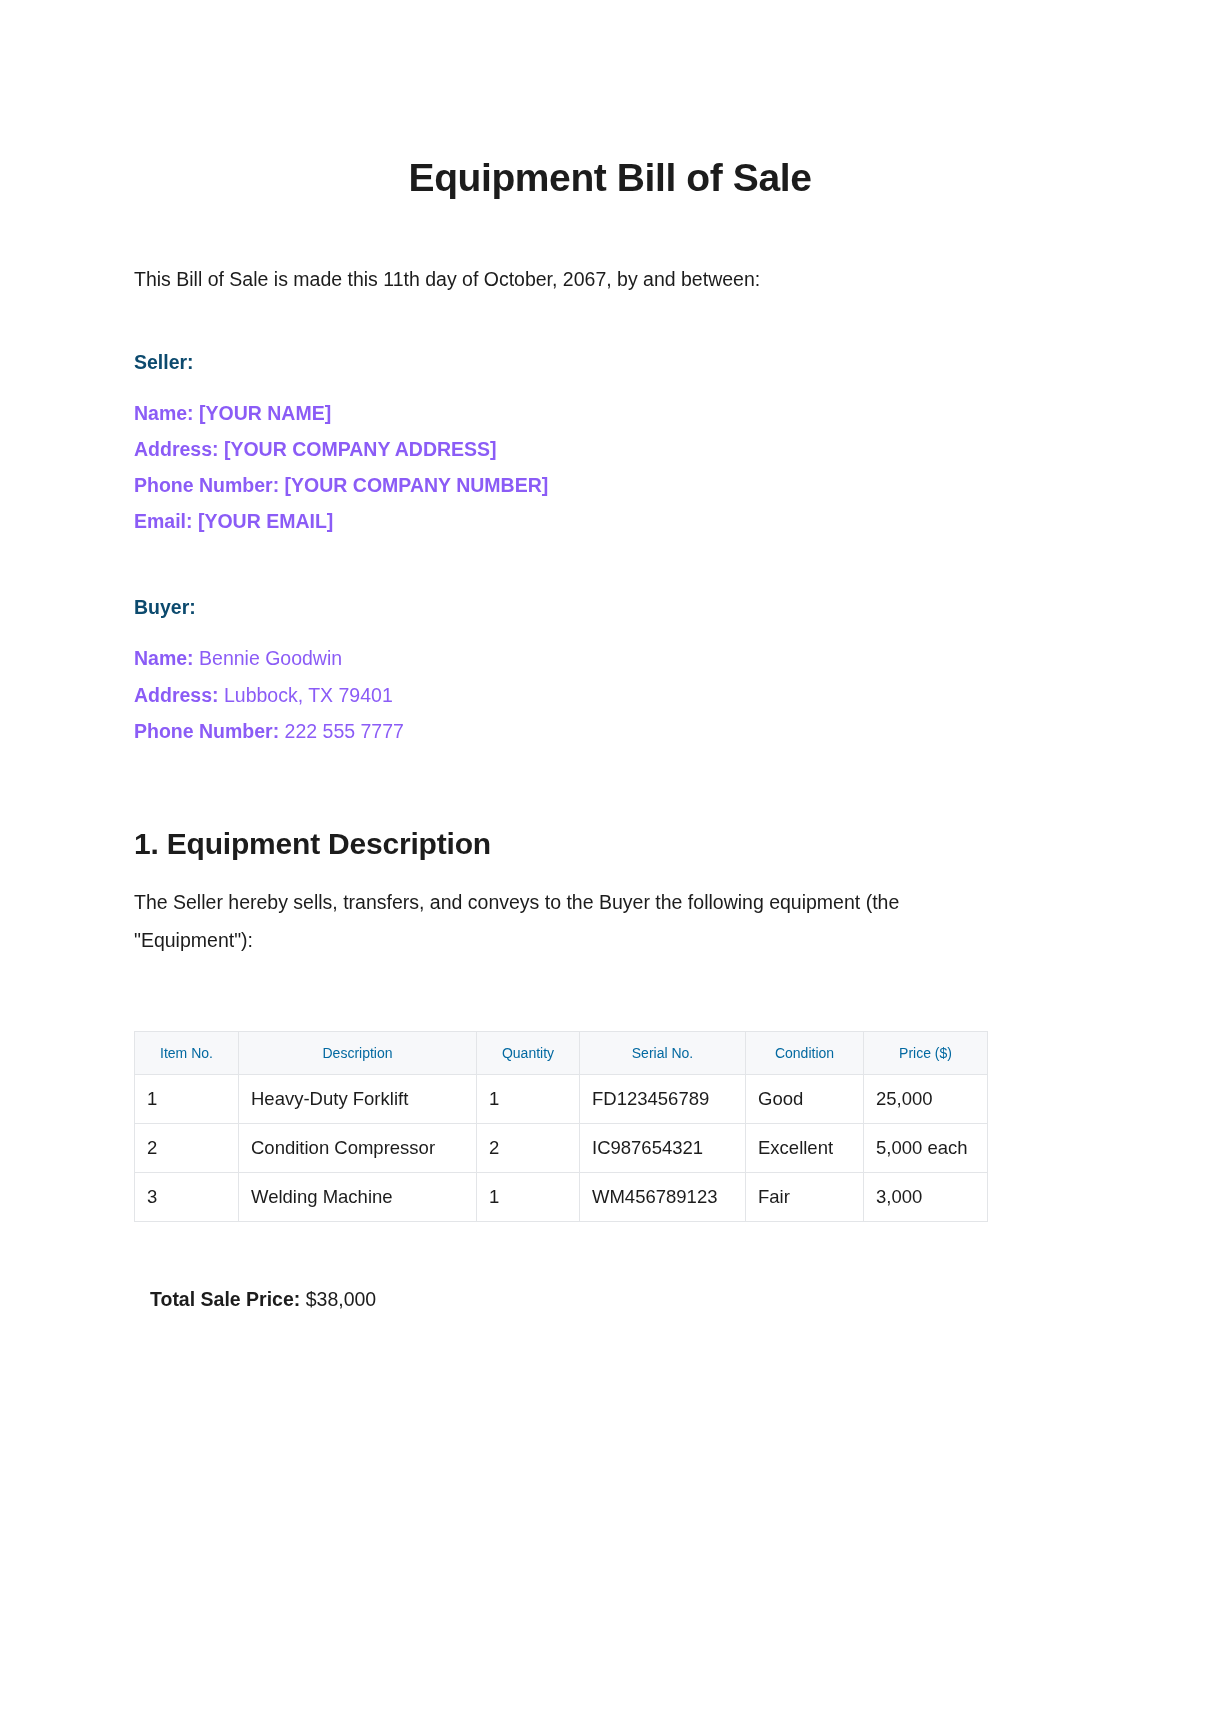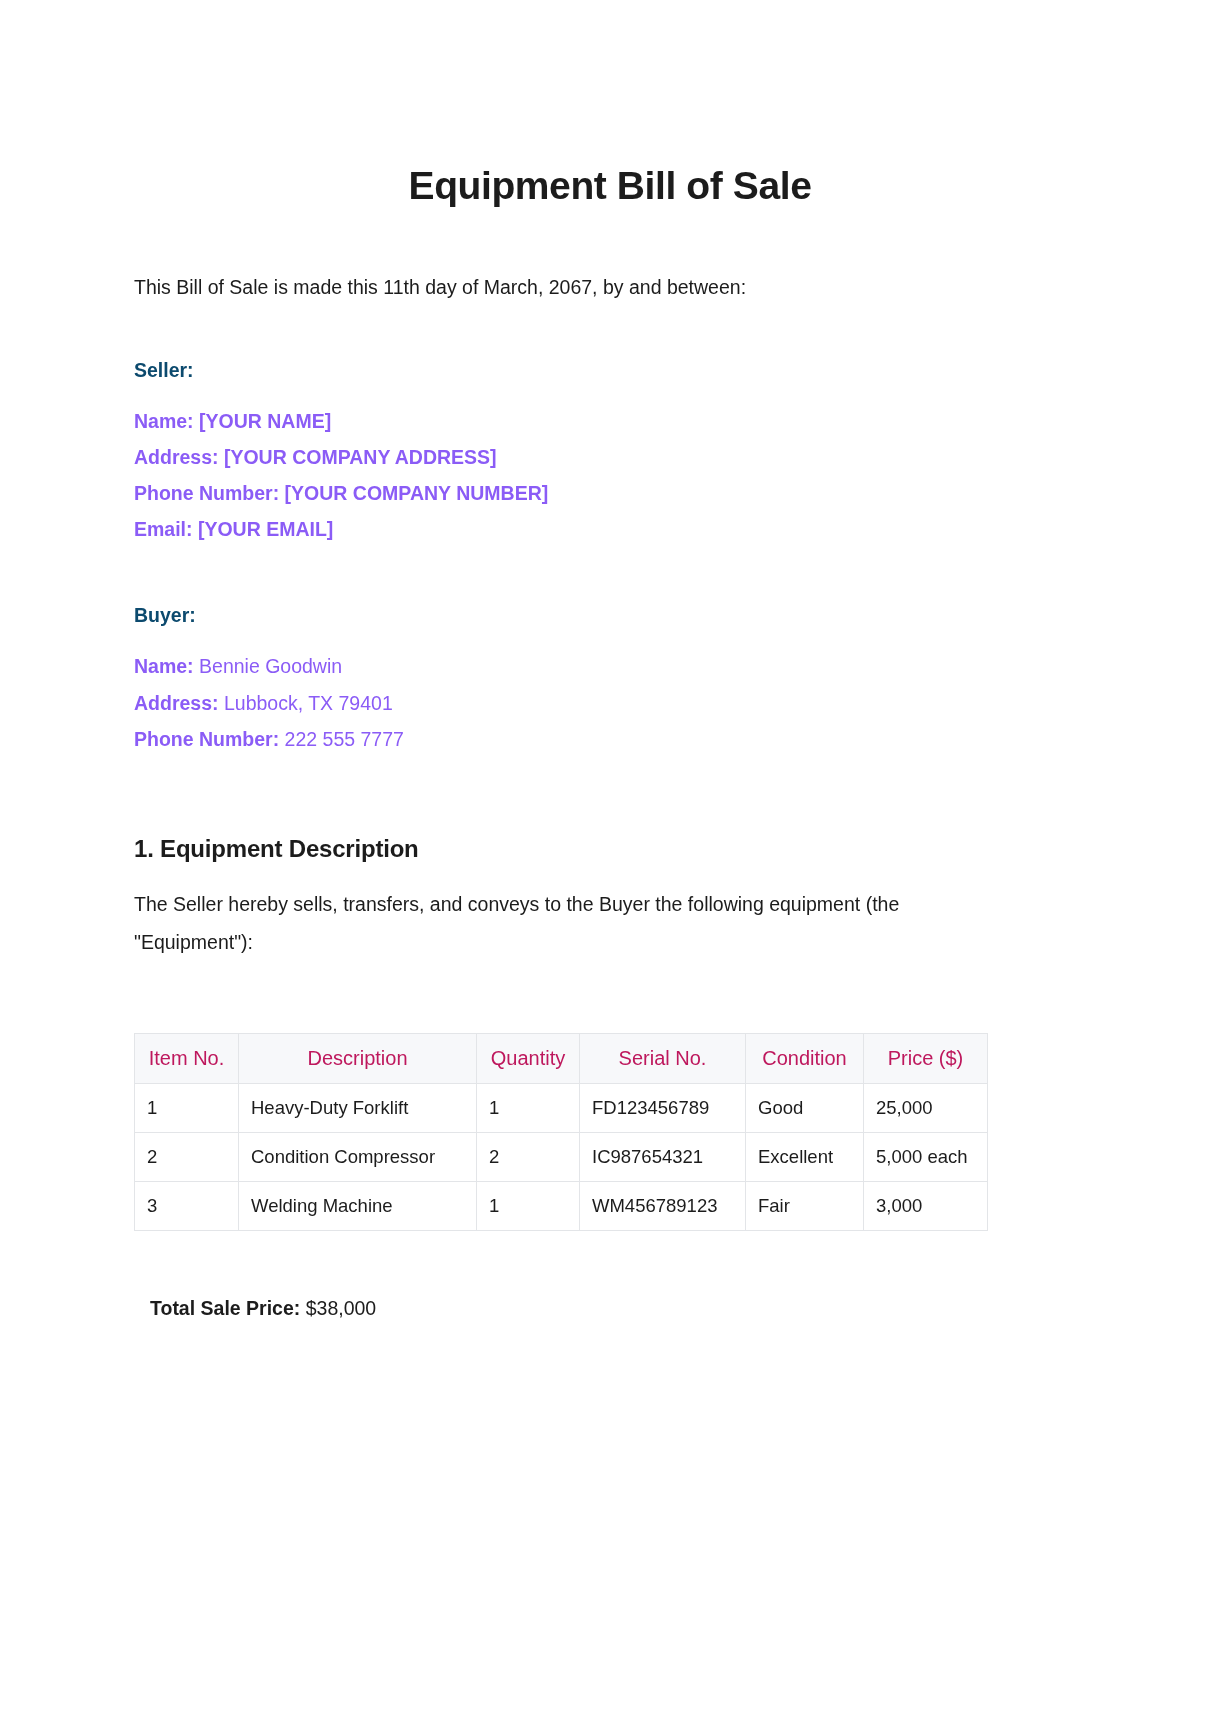--- a/index.html
+++ b/index.html
@@ -13,21 +13,21 @@
     font-family: "Liberation Sans", sans-serif;
     color: #1a1a1a;
     -webkit-font-smoothing: antialiased;
   }
   .page {
     position: relative;
     width: 1220px;
     height: 1716px;
     background: #ffffff;
     box-sizing: border-box;
-    padding: 12px 134px;
+    padding: 4px 134px;
   }
   .doc-title {
     margin: 0;
     padding-top: 152px;
     text-align: center;
     font-size: 39px;
     font-weight: bold;
     letter-spacing: -0.4px;
     color: #1c1c1c;
   }
@@ -60,21 +60,21 @@
   .party-line.all-bold,
   .party-line.all-bold .val {
     font-weight: bold;
   }
   .party-line .val {
     font-weight: normal;
   }
   .section-heading {
     margin: 0;
     padding-top: 78px;
-    font-size: 24px;
+    font-size: 30px;
     font-weight: bold;
     letter-spacing: -0.2px;
     color: #1c1c1c;
   }
   .section-body {
     margin: 0;
     padding-top: 22px;
     font-size: 19.5px;
     line-height: 1.95;
     color: #1c1c1c;
@@ -92,24 +92,24 @@
   table.equipment-table th,
   table.equipment-table td {
     border: 1px solid #e3e5e8;
     padding: 13px 12px;
     height: 22px;
     vertical-align: middle;
     box-sizing: border-box;
   }
   table.equipment-table thead th {
     background: #f7f8fa;
-    color: #be185d;
+    color: #0369a1;
     font-weight: normal;
     text-align: center;
-    font-size: 20px;
+    font-size: 14px;
   }
   table.equipment-table tbody td {
     background: #ffffff;
     color: #1c1c1c;
     text-align: left;
     font-size: 18.5px;
   }
   col.c-item { width: 104px; }
   col.c-desc { width: 238px; }
   col.c-qty  { width: 103px; }
@@ -125,21 +125,21 @@
   .total-line .lbl { font-weight: bold; }
   .total-line .val { font-weight: normal; }
 </style>
 </head>
 <body>
 
 <div class="page">
 
   <h1 class="doc-title">Equipment Bill of Sale</h1>
 
-  <p class="intro">This Bill of Sale is made this 11th day of March, 2067, by and between:</p>
+  <p class="intro">This Bill of Sale is made this 11th day of October, 2067, by and between:</p>
 
   <p class="block-label">Seller:</p>
 
   <div class="party-list">
     <div class="party-line all-bold">
       <span class="lbl">Name:</span>
       <span class="val">[YOUR NAME]</span>
     </div>
     <div class="party-line all-bold">
       <span class="lbl">Address:</span>

